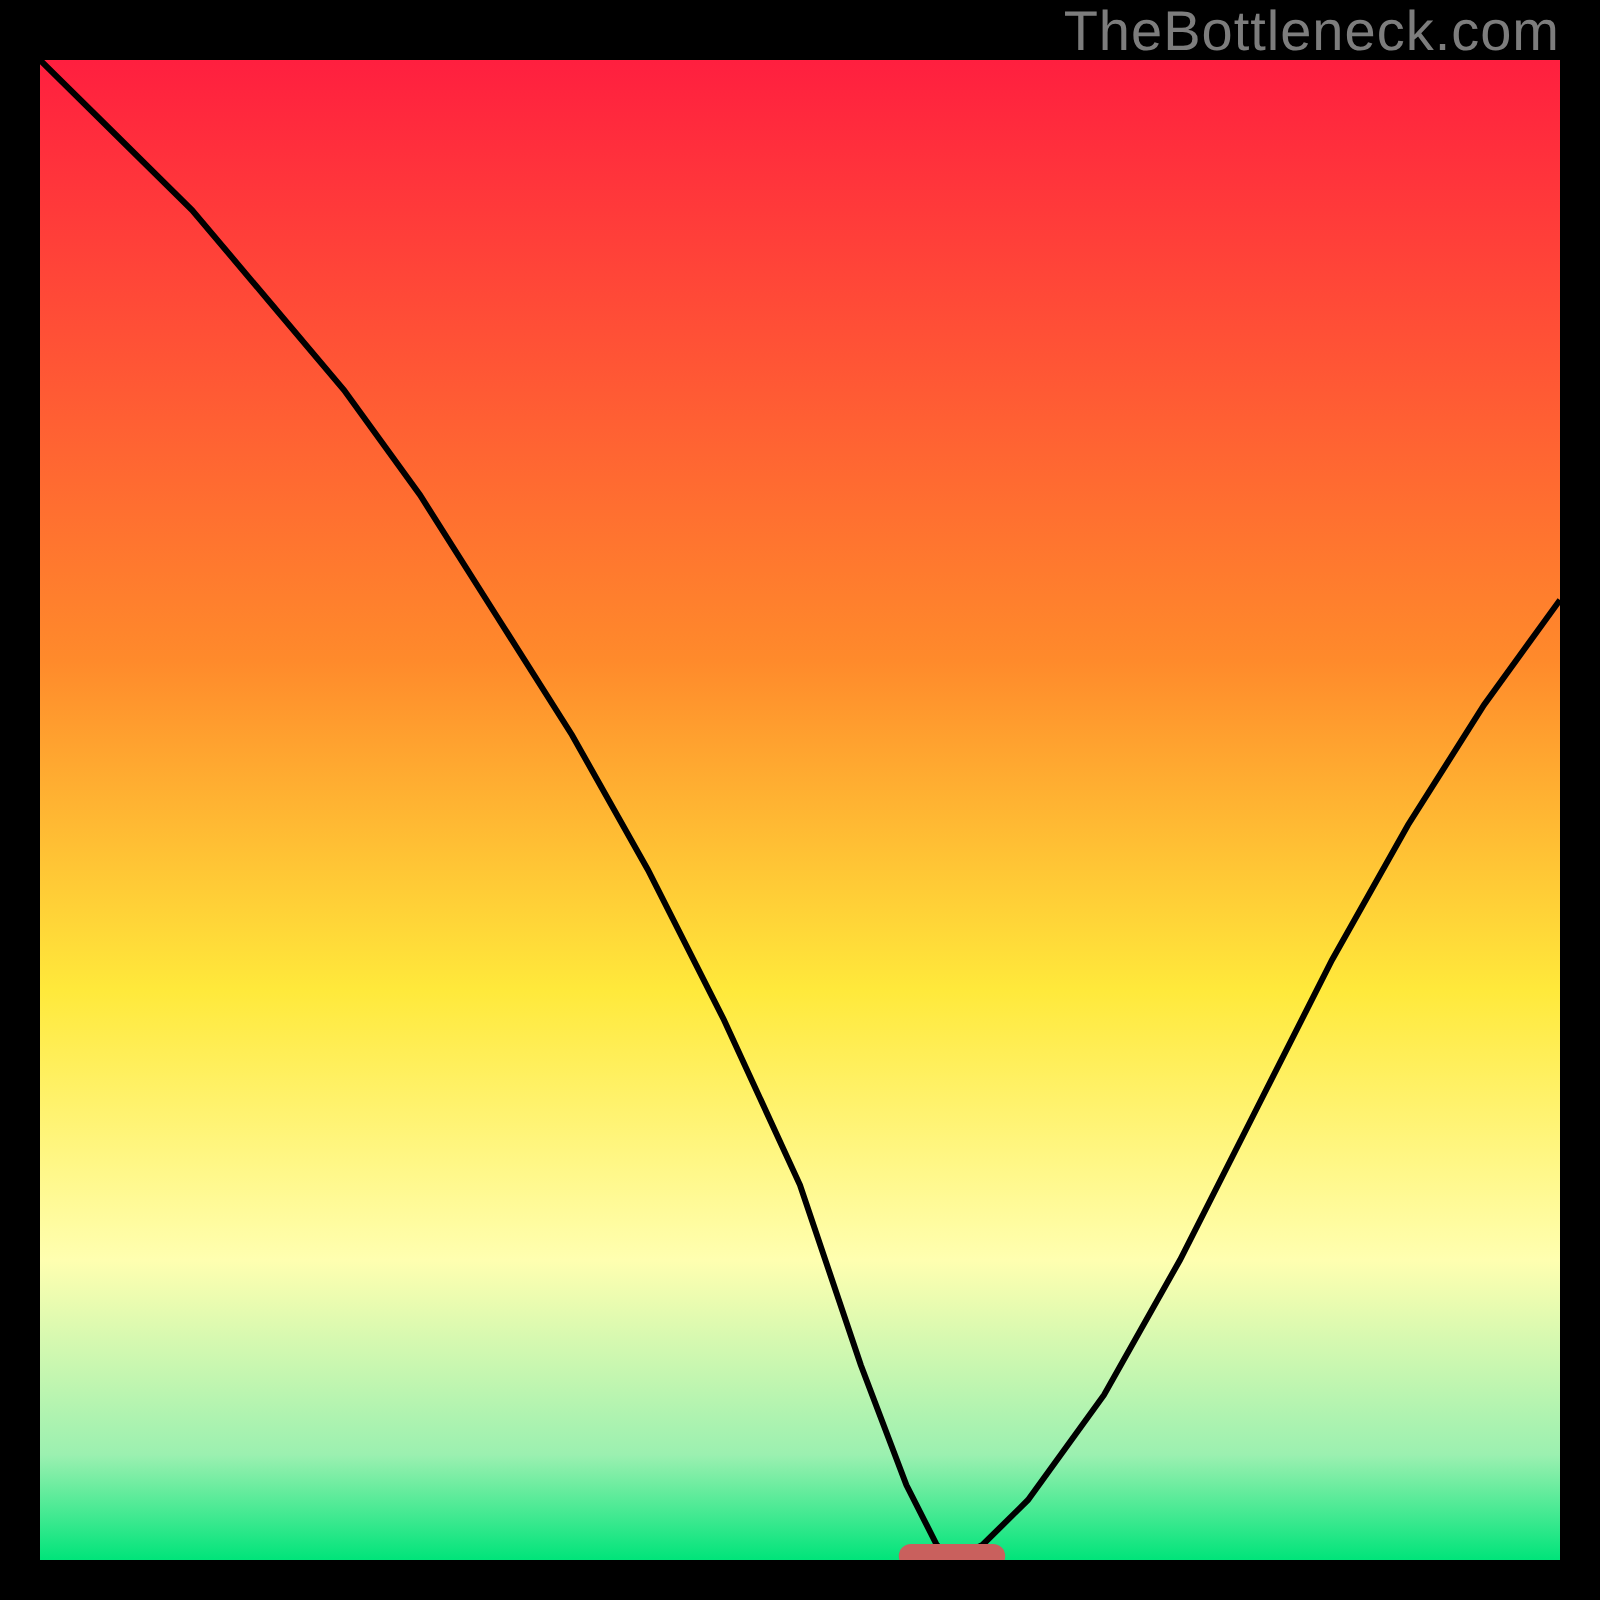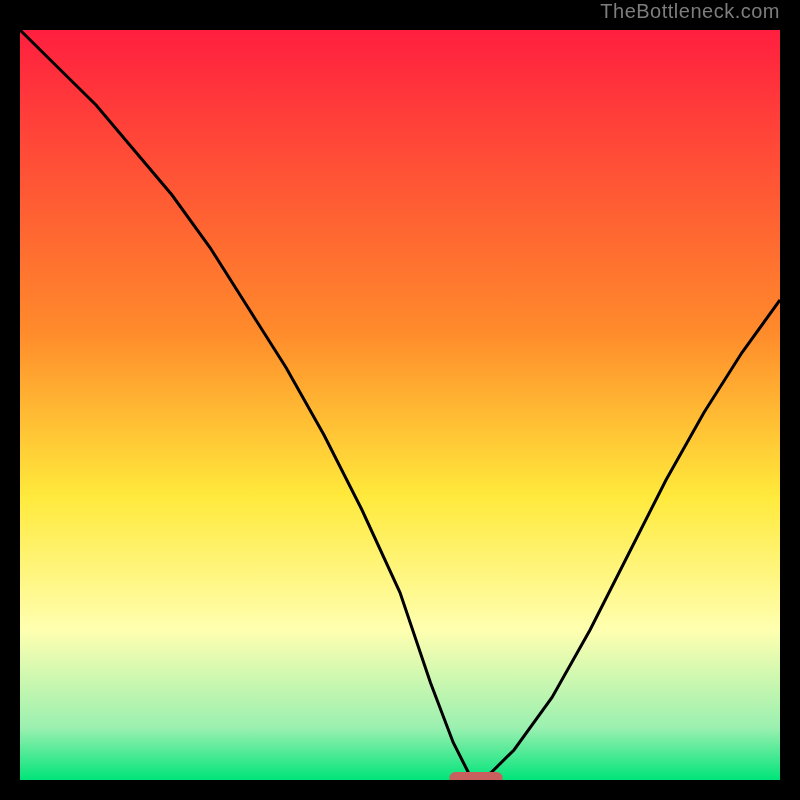--- a/index.html
+++ b/index.html
@@ -14,21 +14,21 @@
     position: relative;
     width: 800px;
     height: 800px;
     background: #000;
   }
   .watermark {
     position: absolute;
     top: 0px;
     right: 20px;
     font-family: Arial, Helvetica, sans-serif;
-    font-size: 20px;
+    font-size: 28px;
     font-weight: 500;
     color: #7d7d7d;
     letter-spacing: 0.5px;
   }
   .plot {
     position: absolute;
     left: 20px;
     top: 30px;
     width: 760px;
     height: 750px;

